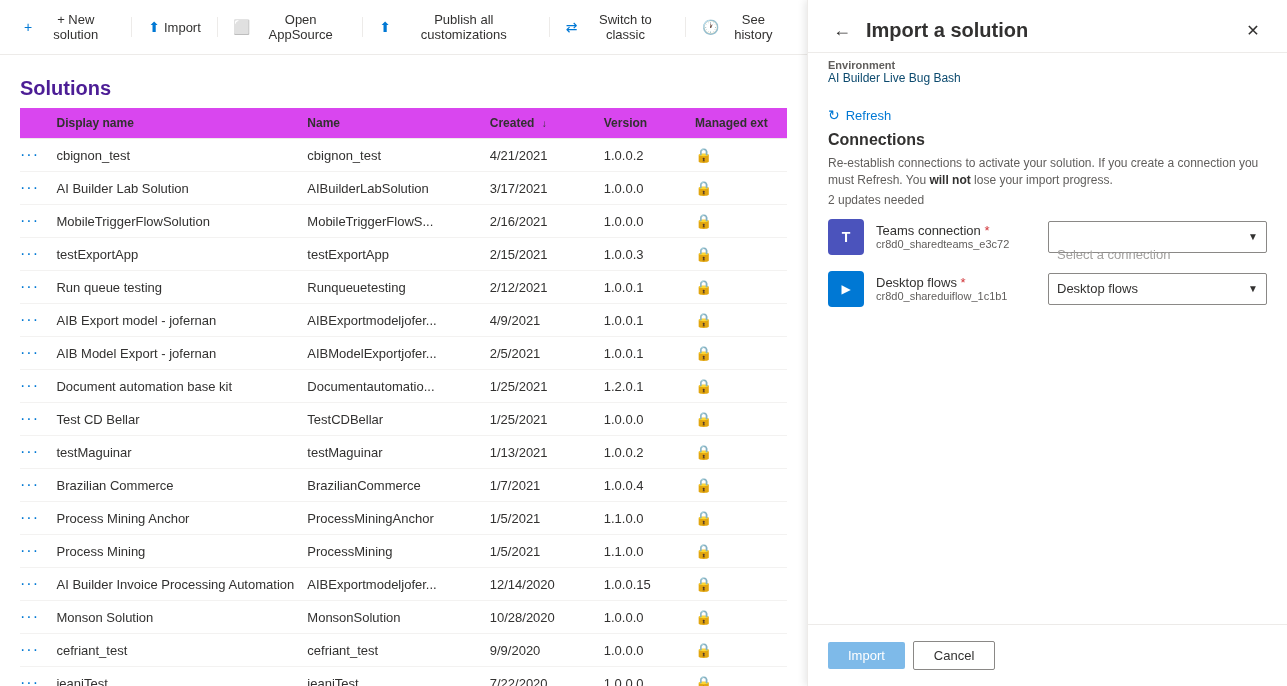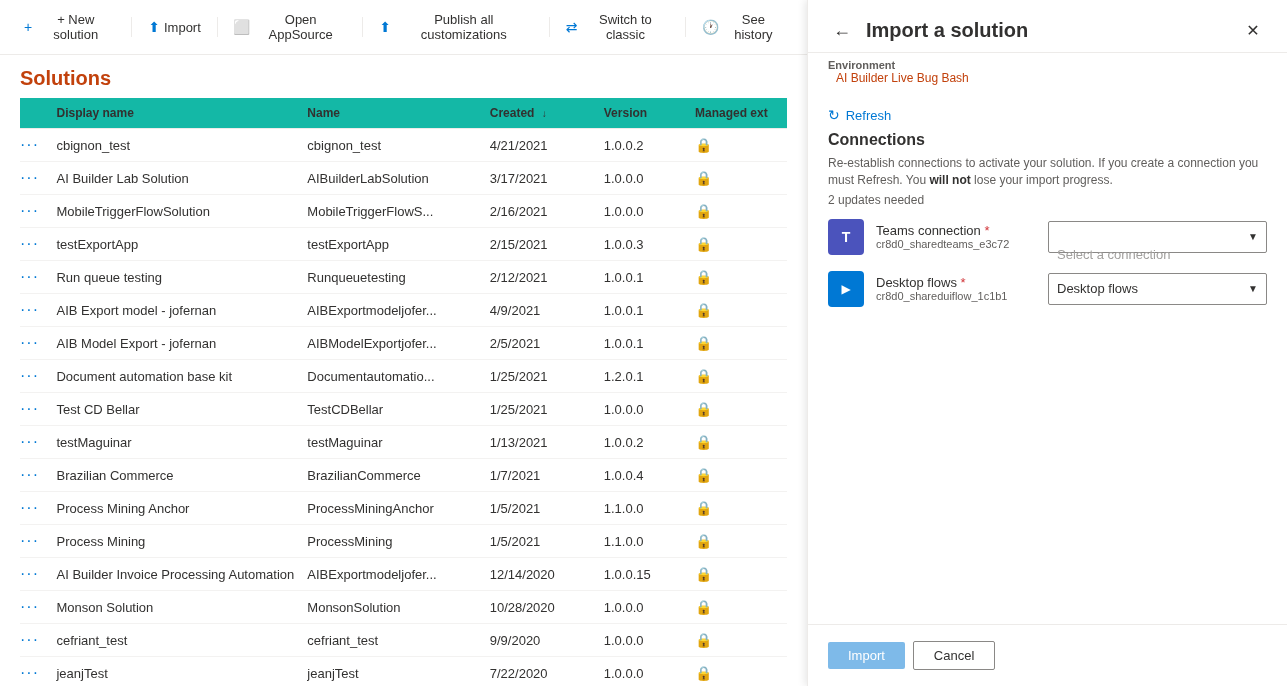--- a/index.html
+++ b/index.html
@@ -40,21 +40,22 @@
     .toolbar-icon { font-size: 14px; color: #0078d4; }
     .toolbar-divider { width: 1px; height: 20px; background: #edebe9; margin: 0 4px; }
 
     
     .solutions-header {
       padding: 12px 20px 8px 20px;
     }
     .solutions-title {
       font-size: 20px;
       font-weight: 600;
-      color: #c2410c;
+      color: #4c1d95;
+      margin-top: 10px;
     }
 
     
     .solutions-table {
       flex: 1;
       overflow-y: auto;
       padding: 0 20px;
     }
     table {
       width: 100%;
@@ -63,21 +64,21 @@
     thead th {
       text-align: left;
       padding: 8px 8px 8px 0;
       font-size: 12px;
       font-weight: 600;
       color: #323130;
       border-bottom: 1px solid #edebe9;
       white-space: nowrap;
       position: sticky;
       top: 0;
-      background: #14b8a6;
+      background: #d946ef;
       z-index: 1;
     }
     thead th.sortable { cursor: pointer; }
     tbody tr { border-bottom: 1px solid #f3f2f1; }
     tbody td {
       padding: 7px 8px 7px 0;
       font-size: 13px;
       color: #323130;
       white-space: nowrap;
       overflow: hidden;
@@ -150,22 +151,21 @@
     .side-panel-env {
       padding: 6px 34px 10px 20px;
     }
     .env-label {
       font-size: 11px;
       color: #605e5c;
       font-weight: 600;
     }
     .env-name {
       font-size: 12px;
-      color: #c2410c;
-      margin-left: 8px;
+      color: #0c4a6e;
     }
 
     .side-panel-content {
       flex: 1;
       overflow-y: auto;
       padding: 0 20px;
     }
 
     .refresh-row {
       display: flex;

